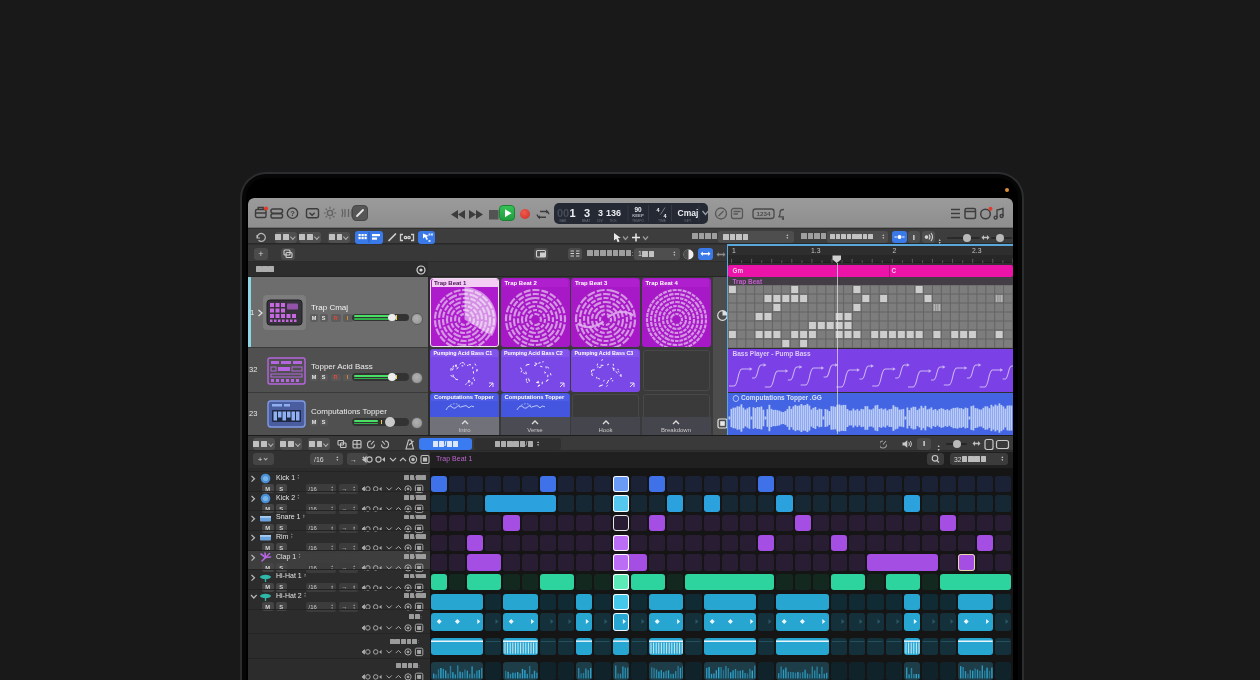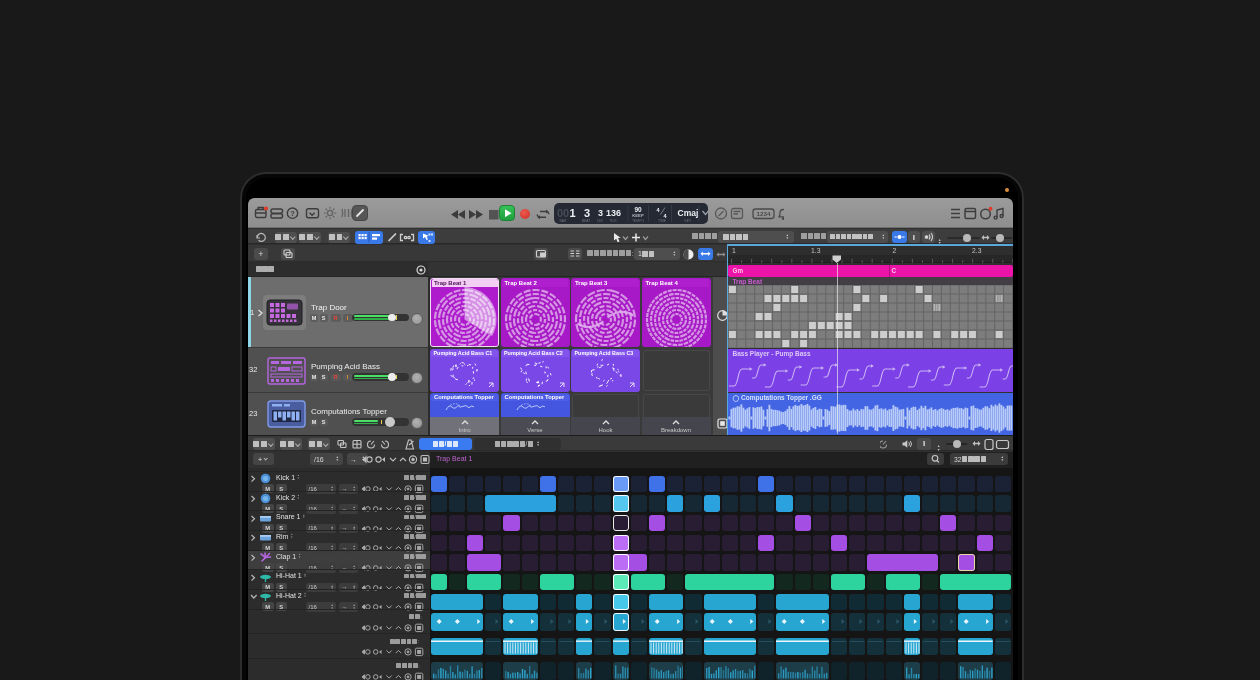--- a/index.html
+++ b/index.html
@@ -304,21 +304,21 @@
         <rect x="26" y="15" width="4" height="4"></rect>
 <rect x="4" y="20.5" width="2.5" height="2.5"></rect>
         <rect x="8" y="20.5" width="2.5" height="2.5"></rect>
         <rect x="12" y="20.5" width="2.5" height="2.5"></rect>
         <rect x="16" y="20.5" width="2.5" height="2.5"></rect>
         <rect x="20" y="20.5" width="2.5" height="2.5"></rect>
         <rect x="24" y="20.5" width="2.5" height="2.5"></rect>
         <rect x="28" y="20.5" width="2.5" height="2.5"></rect>
 </g>
     </svg>
-<div style="left:63px;top:104.5px;font-size:8px;color:#f2f2f2;font-weight:500;white-space:nowrap;">Trap Door</div>
+<div style="left:63px;top:104.5px;font-size:8px;color:#f2f2f2;font-weight:500;white-space:nowrap;">Trap Cmaj</div>
 <div style="left:62px;top:116px;width:8px;height:7.5px;background:#5d5d5d;border-radius:2px;color:#e8e8e8;font-size:5.5px;font-weight:bold;display:flex;align-items:center;justify-content:center;">M</div>
 <div style="left:71.5px;top:116px;width:8px;height:7.5px;background:#5d5d5d;border-radius:2px;color:#e8e8e8;font-size:5.5px;font-weight:bold;display:flex;align-items:center;justify-content:center;">S</div>
 <div style="left:82.5px;top:116px;width:10px;height:7.5px;background:#5d5d5d;border-radius:2px;color:#e84438;font-size:5.5px;font-weight:bold;display:flex;align-items:center;justify-content:center;">R</div>
 <div style="left:94.5px;top:116px;width:10px;height:7.5px;background:#5d5d5d;border-radius:2px;color:#e8982e;font-size:5.5px;font-weight:bold;display:flex;align-items:center;justify-content:center;">I</div>
 <div style="left:104px;top:115.80000000000001px;width:57px;height:7.5px;background:#333333;border-radius:4px;"></div>
 <div style="left:106px;top:117.40000000000003px;width:35px;height:1.7px;background:#4ae066;border-radius:1px;"></div>
 <div style="left:106px;top:120.0px;width:35px;height:1.7px;background:#2fae4a;border-radius:1px;"></div>
 <div style="left:147.8px;top:117.40000000000003px;width:1.3px;height:4.3px;background:#e8d24a;"></div>
 <div style="left:140.2px;top:115.75000000000001px;width:7.6px;height:7.6px;background:#ececec;border-radius:50%;"></div>
 <div style="left:163px;top:114.5px;width:12px;height:12px;background:radial-gradient(circle at 45% 40%,#b2b2b2,#909090);border-radius:50%;border:1px solid #5a5a5a;"></div>
@@ -334,21 +334,21 @@
         <rect x="26" y="15" width="10" height="4" fill="none" stroke="#b565e0"></rect>
 <rect x="5" y="22" width="31" height="3" fill="none" stroke="#b565e0"></rect>
 <rect x="5" y="27" width="3" height="3"></rect>
         <rect x="10" y="27" width="3" height="3"></rect>
         <rect x="15" y="27" width="3" height="3"></rect>
         <rect x="20" y="27" width="3" height="3"></rect>
         <rect x="25" y="27" width="3" height="3"></rect>
         <rect x="30" y="27" width="3" height="3"></rect>
 </g>
     </svg>
-<div style="left:63px;top:164px;font-size:8px;color:#ececec;font-weight:500;white-space:nowrap;">Pumping Acid Bass</div>
+<div style="left:63px;top:164px;font-size:8px;color:#ececec;font-weight:500;white-space:nowrap;">Topper Acid Bass</div>
 <div style="left:62px;top:175.5px;width:8px;height:7.5px;background:#585858;border-radius:2px;color:#e8e8e8;font-size:5.5px;font-weight:bold;display:flex;align-items:center;justify-content:center;">M</div>
 <div style="left:71.5px;top:175.5px;width:8px;height:7.5px;background:#585858;border-radius:2px;color:#e8e8e8;font-size:5.5px;font-weight:bold;display:flex;align-items:center;justify-content:center;">S</div>
 <div style="left:82.5px;top:175.5px;width:10px;height:7.5px;background:#585858;border-radius:2px;color:#e84438;font-size:5.5px;font-weight:bold;display:flex;align-items:center;justify-content:center;">R</div>
 <div style="left:94.5px;top:175.5px;width:10px;height:7.5px;background:#585858;border-radius:2px;color:#e8982e;font-size:5.5px;font-weight:bold;display:flex;align-items:center;justify-content:center;">I</div>
 <div style="left:104px;top:175.3px;width:57px;height:7.5px;background:#333333;border-radius:4px;"></div>
 <div style="left:106px;top:176.90000000000003px;width:35px;height:1.7px;background:#4ae066;border-radius:1px;"></div>
 <div style="left:106px;top:179.5px;width:35px;height:1.7px;background:#2fae4a;border-radius:1px;"></div>
 <div style="left:147.8px;top:176.90000000000003px;width:1.3px;height:4.3px;background:#e8d24a;"></div>
 <div style="left:140.2px;top:175.25px;width:7.6px;height:7.6px;background:#ececec;border-radius:50%;"></div>
 <div style="left:163px;top:174px;width:12px;height:12px;background:radial-gradient(circle at 45% 40%,#b2b2b2,#909090);border-radius:50%;border:1px solid #5a5a5a;"></div>

